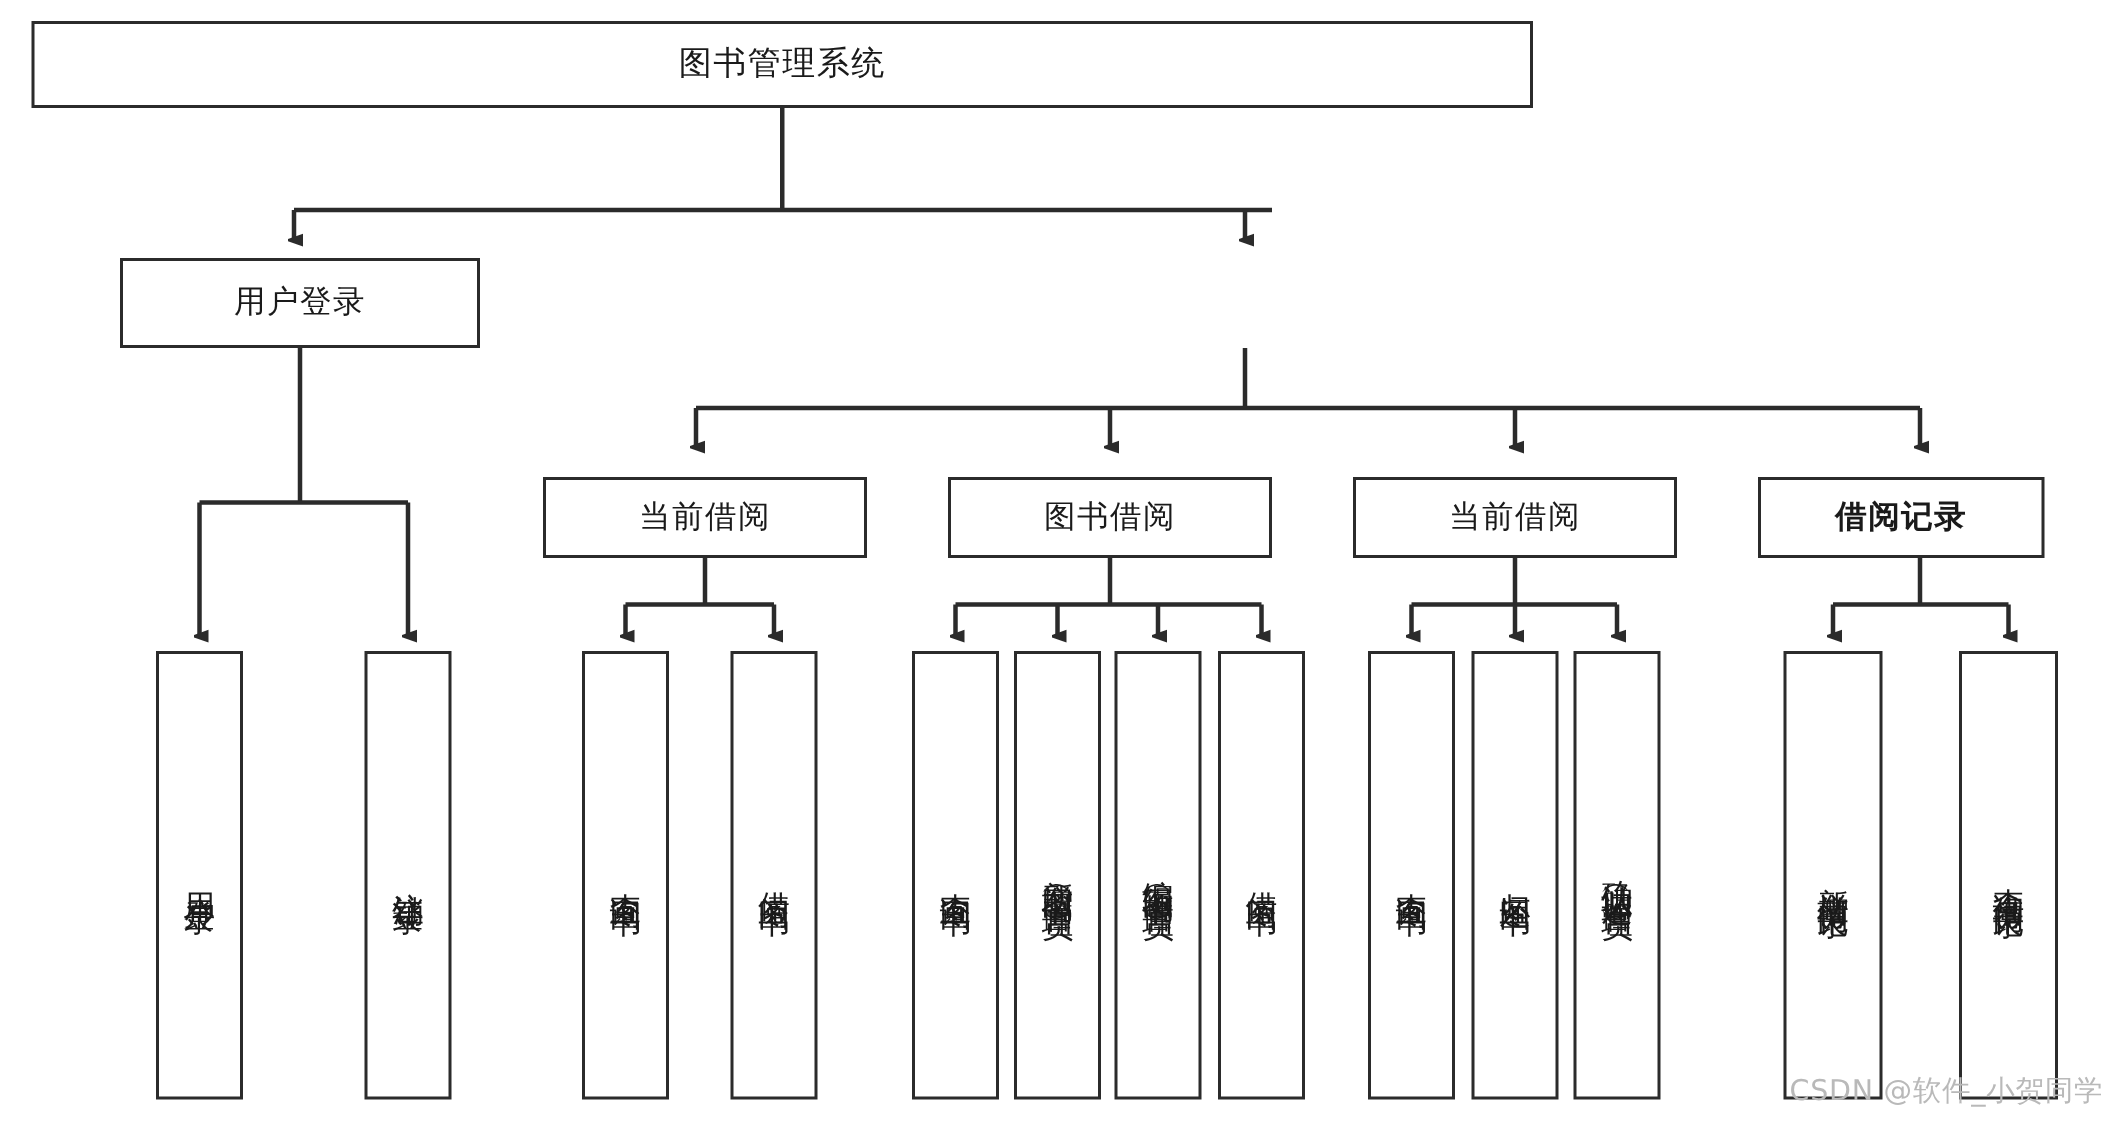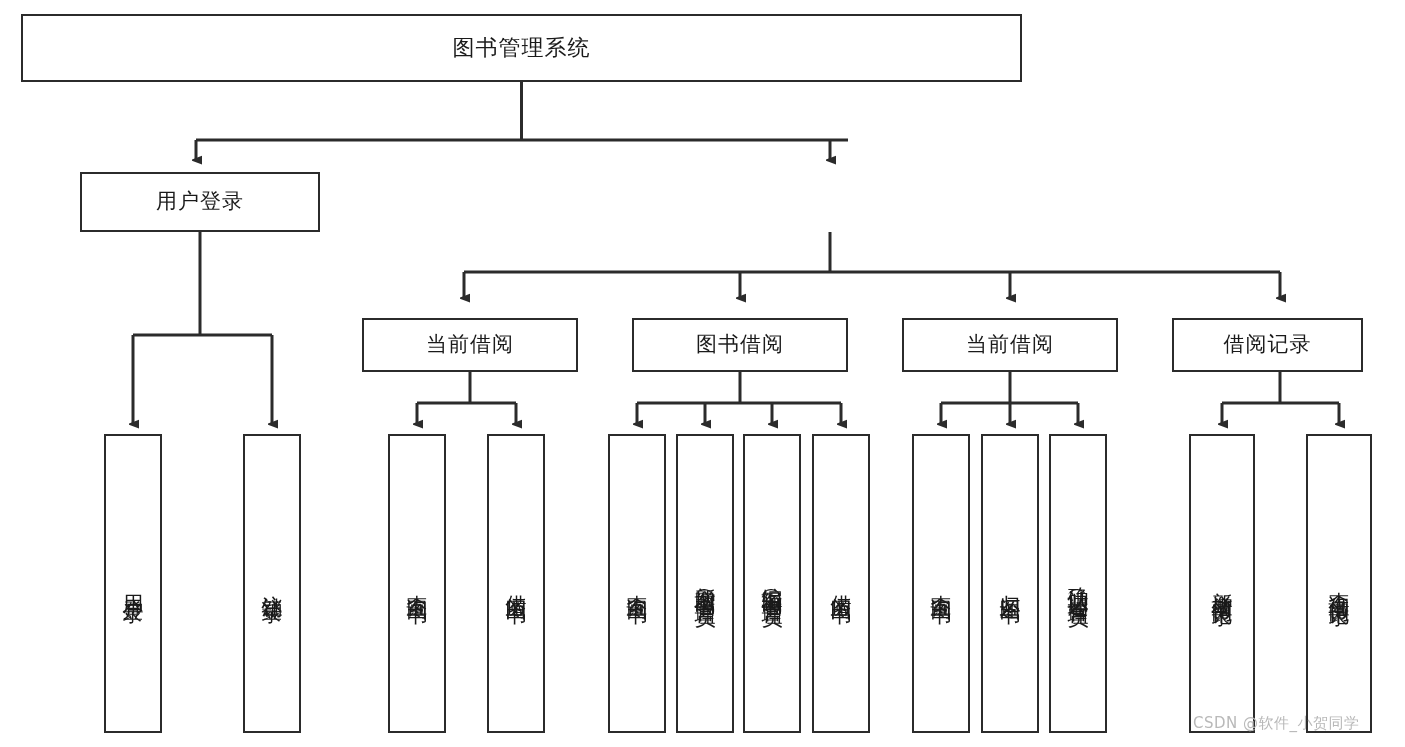--- a/index.html
+++ b/index.html
@@ -53,21 +53,21 @@
     padding: 4px 0;
     text-align: center;
   }
   .node.vertical .vtext {
     writing-mode: vertical-rl;
     text-orientation: upright;
     white-space: nowrap;
   }
   .watermark {
     position: absolute;
-    font-size: 15px;
+    font-size: 19px;
     color: #b9b9b9;
     letter-spacing: 0.5px;
     white-space: nowrap;
     user-select: none;
   }
 </style>
 </head>
 <body>
 
 <div id="diagram">
@@ -115,38 +115,38 @@
       <path d="M1010,403 L1010,424" marker-end="url(#arrow)"></path>
       <path d="M1078,403 L1078,424" marker-end="url(#arrow)"></path>
 
       <path d="M1280,372 L1280,403"></path>
       <path d="M1222,403 L1339,403"></path>
       <path d="M1222,403 L1222,424" marker-end="url(#arrow)"></path>
       <path d="M1339,403 L1339,424" marker-end="url(#arrow)"></path>
     </g>
   </svg>
 
-  <div class="node horizontal root" style="left:21px; top:14px; width:1001px; height:68px;">
+  <div class="node horizontal root" style="left:21px; top:14px; width:1001px; height:58px;">
     <span>图书管理系统</span>
   </div>
 
   <div class="node horizontal" style="left:80px; top:172px; width:240px; height:60px;">
     <span>用户登录</span>
   </div>
 
   <div class="node horizontal" style="left:362px; top:318px; width:216px; height:54px;">
     <span>当前借阅</span>
   </div>
   <div class="node horizontal" style="left:632px; top:318px; width:216px; height:54px;">
     <span>图书借阅</span>
   </div>
   <div class="node horizontal" style="left:902px; top:318px; width:216px; height:54px;">
     <span>当前借阅</span>
   </div>
-  <div class="node horizontal" style="left:1172px; top:318px; width:191px; height:54px;">
+  <div class="node horizontal" style="left:1172px; top:318px; width:191px; height:54px;font-weight:bold;">
     <span>借阅记录</span>
   </div>
 
   <div class="node vertical" style="left:104px; top:434px; width:58px; height:299px;">
     <span class="vtext">用户登录</span>
   </div>
   <div class="node vertical" style="left:243px; top:434px; width:58px; height:299px;">
     <span class="vtext">注销登录</span>
   </div>
 

